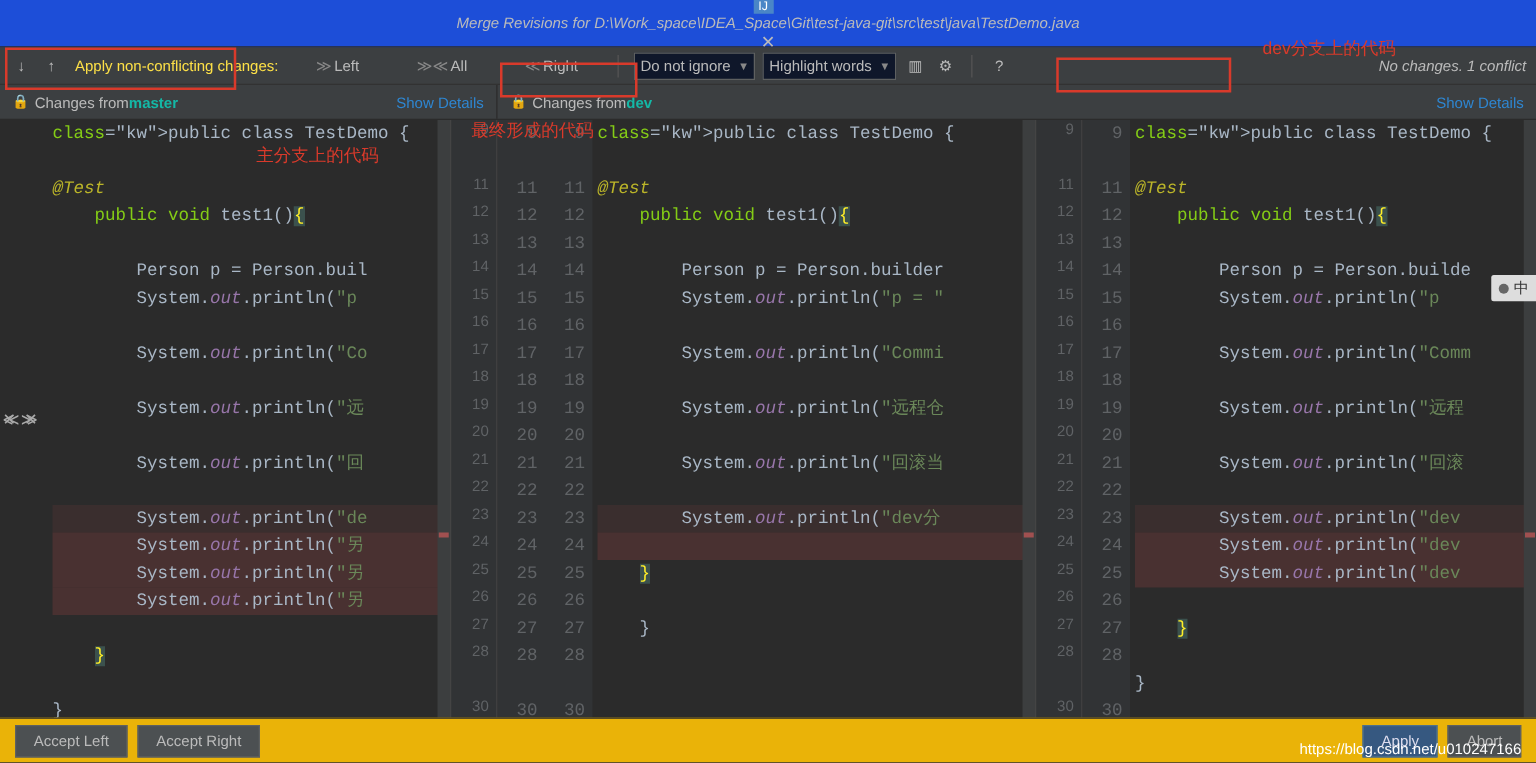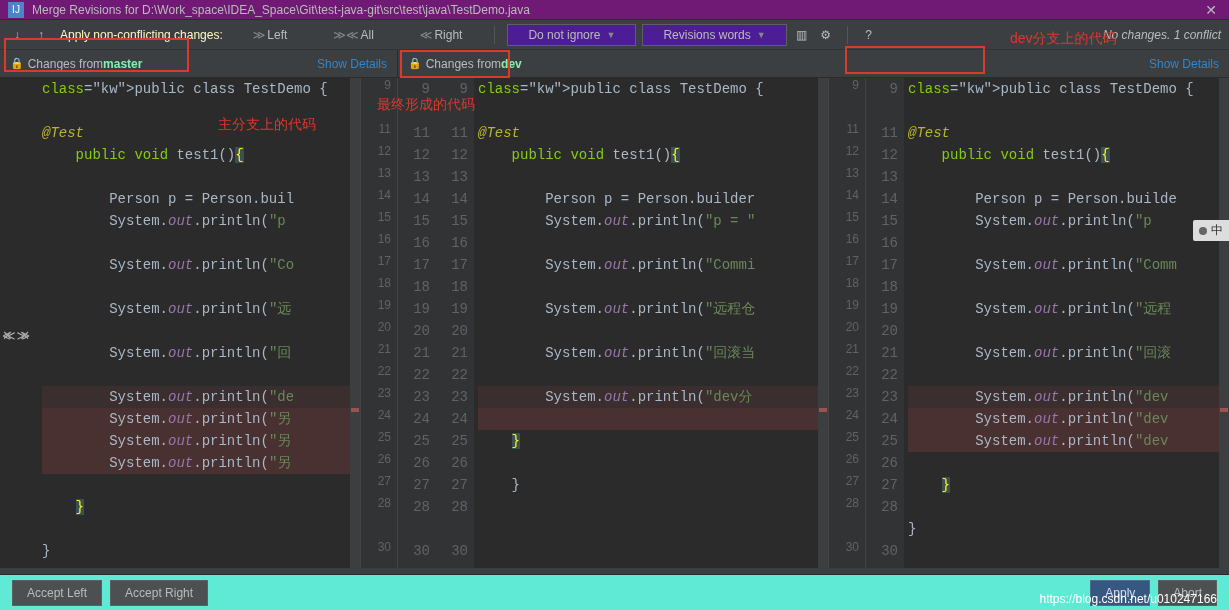--- a/index.html
+++ b/index.html
@@ -3,57 +3,57 @@
 <meta charset="utf-8">
 <style>
 * { margin: 0; padding: 0; box-sizing: border-box; }
 body {
   width: 1229px; height: 610px;
   background: #3c3f41; color: #bbb;
   font-family: "Segoe UI", Arial, sans-serif; font-size: 12px;
   overflow: hidden; position: relative;
 }
 .titlebar {
-  height: 20px; background: #701a75; display: flex; align-items: center;
-  padding: 0 8px; border-bottom: 1px solid #2b2b2b;
+  height: 38px; background: #1d4ed8; display: flex; align-items: center;
+  padding: 0 8px; border-bottom: 1px solid #2b2b2b; flex-direction: column;
 }
 .titlebar .logo {
   width: 16px; height: 16px; background: #4a86c7; margin-right: 8px;
   display: flex; align-items: center; justify-content: center; font-size: 10px; color: #fff;
 }
-.titlebar .title { flex: 1; color: #bbb; font-size: 12px; }
+.titlebar .title { flex: 1; color: #bbb; font-size: 12px; font-style: italic; }
 .titlebar .close { width: 20px; text-align: center; color: #bbb; cursor: pointer; font-size: 14px; }
 .toolbar {
   height: 30px; background: #3c3f41; display: flex; align-items: center;
   padding: 0 8px; gap: 6px; border-bottom: 1px solid #323232;
 }
 .tool-icon { width: 18px; height: 18px; color: #bbb; display:flex;align-items:center;justify-content:center; cursor:pointer; }
-.toolbar .label { color: #fef9c3; margin: 0 4px; }
+.toolbar .label { color: #fde047; margin: 0 4px; }
 .toolbar .link-btn { color: #bbb; cursor: pointer; margin: 0 20px; }
 .toolbar .small-arrow { color:#888; margin-right:2px; }
 .dropdown {
-  background: #4c1d95; border: 1px solid #5e6060; padding: 3px 20px;
+  background: #0f172a; border: 1px solid #5e6060; padding: 3px 4px;
   color: #bbb; cursor: pointer; display: flex; align-items: center; gap: 6px;
 }
 .dropdown .caret { font-size: 9px; color: #888; }
 .toolbar .right { margin-left: auto; color: #bbb; font-style: italic; }
 .headerbar {
   height: 28px; display: flex; border-bottom: 1px solid #2b2b2b;
   background: #3c3f41;
 }
 .headerbar .col {
   display: flex; align-items: center; padding: 0 10px; color: #bbb;
   position: relative;
 }
 .headerbar .col .lock { margin-right: 4px; font-size: 11px; color:#999; }
 .headerbar .col .show { color: #2e86d1; cursor: pointer; margin-left: auto; }
 .headerbar .col1 { width: 398px; border-right: 1px solid #2b2b2b; }
 .headerbar .col2 { width: 430px; border-right: 1px solid #2b2b2b; }
 .headerbar .col3 { flex: 1; }
-b.branch { color: #86efac; }
+b.branch { color: #14b8a6; }
 .panes { display: flex; height: 490px; background: #2b2b2b; }
 .pane {
   position: relative; overflow: hidden;
   font-family: Consolas, "Courier New", monospace; font-size: 14px;
   line-height: 22px;
 }
 .pane1 { width: 360px; }
 .gap1 { width: 38px; background: #313335; border-left:1px solid #444; border-right:1px solid #444; }
 .pane2 { width: 430px; }
 .gap2 { width: 38px; background: #313335; border-left:1px solid #444; border-right:1px solid #444; }
@@ -78,21 +78,21 @@
 .code .str { color: #6a8759; }
 .code .brace-hl { background: #3b514d; color:#ffef28; }
 .row { height: 22px; }
 .row.conflict { background: rgba(128,60,60,0.35); }
 .row.edge { background: rgba(128,60,60,0.18); }
 .merge-op {
   position: absolute; color: #aaa; font-size: 13px; cursor: pointer;
 }
 .footer {
   position: absolute; bottom: 0; left: 0; right: 0; height: 36px;
-  background: #5eead4; display: flex; align-items: center; padding: 0 12px; gap: 8px;
+  background: #eab308; display: flex; align-items: center; padding: 0 12px; gap: 8px;
   border-top: 1px solid #2b2b2b;
 }
 .btn {
   background: #4c5052; border: 1px solid #5e6060; color: #bbb;
   padding: 5px 14px; cursor: pointer; font-size: 12px;
 }
 .btn.primary { background: #365880; border-color: #4c708c; color: #dde; }
 .footer .spacer { flex: 1; }
 .annot { position: absolute; color: #d93a2b; font-size: 14px; font-family: Arial; pointer-events:none; }
 .redbox { position: absolute; border: 2px solid #d93a2b; pointer-events:none; }
@@ -119,21 +119,21 @@
   <span class="label">Apply non-conflicting changes:</span>
   <span class="link-btn"><span class="small-arrow">≫</span><span>Left</span></span>
   <span class="link-btn"><span class="small-arrow">≫≪</span><span>All</span></span>
   <span class="link-btn"><span class="small-arrow">≪</span><span>Right</span></span>
   <div style="width:1px;height:18px;background:#555;margin:0 6px"></div>
   <div class="dropdown">
     <span>Do not ignore</span>
       <span class="caret">▼</span>
   </div>
   <div class="dropdown">
-    <span>Revisions words</span>
+    <span>Highlight words</span>
       <span class="caret">▼</span>
   </div>
   <div class="tool-icon">▥</div>
   <div class="tool-icon">⚙</div>
   <div style="width:1px;height:18px;background:#555;margin:0 6px"></div>
   <div class="tool-icon">?</div>
   <span class="right">No changes. 1 conflict</span>
 </div>
 
 <div class="headerbar">
@@ -302,21 +302,21 @@
   <button class="btn">Accept Left</button>
   <button class="btn">Accept Right</button>
   <div class="spacer"></div>
   <button class="btn primary">Apply</button>
   <button class="btn">Abort</button>
 </div>
 
 <div class="redbox" style="left:4px; top:38px; width:185px; height:34px"></div>
 <div class="redbox" style="left:400px; top:50px; width:110px; height:28px"></div>
 <div class="redbox" style="left:845px; top:46px; width:140px; height:28px"></div>
-<div class="annot" style="left:218px; top:116px">主分支上的代码</div>
+<div class="annot" style="left:205px; top:116px">主分支上的代码</div>
 <div class="annot" style="left:377px; top:96px">最终形成的代码</div>
 <div class="annot" style="left:1010px; top:30px">dev分支上的代码</div>
 
 <div class="ime">
     <span class="d"></span>
     <span>中</span>
   </div>
 <div class="watermark">https://blog.csdn.net/u010247166</div>
 
 </body></html>

